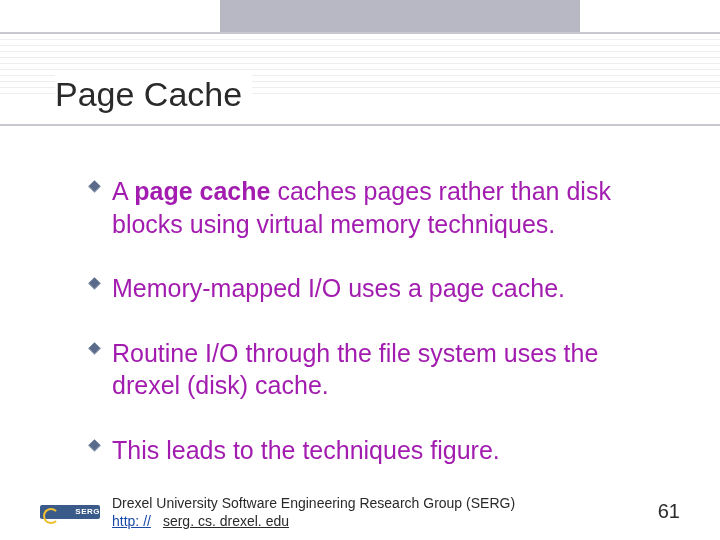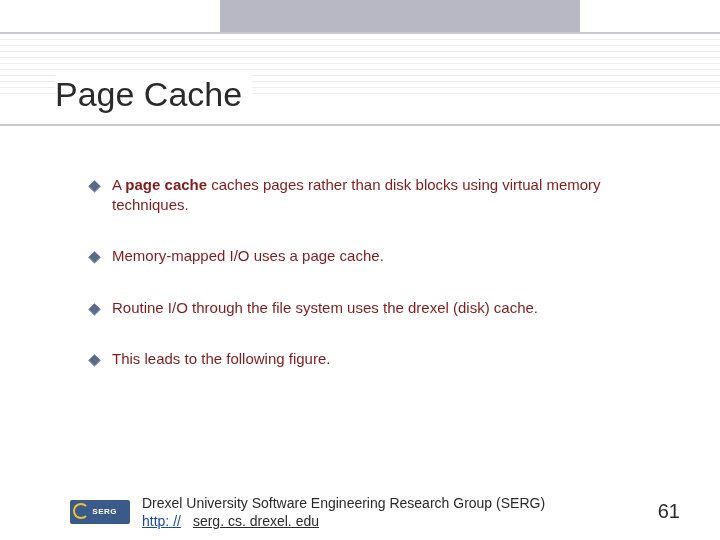--- a/index.html
+++ b/index.html
@@ -65,23 +65,23 @@
   .content {
     position: absolute;
     top: 175px;
     left: 90px;
     right: 60px;
   }
   .bullet-item {
     position: relative;
     margin-bottom: 32px;
     padding-left: 22px;
-    font-size: 15px;
+    font-size: 25px;
     line-height: 1.3;
-    color: #7f1d1d;
+    color: #a21caf;
   }
   .bullet-item::before {
     content: "";
     position: absolute;
     left: 0;
     top: 7px;
     width: 9px;
     height: 9px;
     background: #5a6a8a;
     transform: rotate(45deg);
@@ -91,29 +91,28 @@
   .footer {
     position: absolute;
     bottom: 10px;
     left: 40px;
     right: 40px;
     display: flex;
     align-items: center;
   }
   .footer-logo {
     width: 60px;
-    height: 24px;
+    height: 14px;
     background: #3a5a8a;
     border-radius: 2px;
     position: relative;
     display: flex;
     align-items: center;
     justify-content: flex-end;
-    padding-right: 13px;
-    margin-left: 30px;
+    padding-right: 0;
   }
   .footer-logo .swirl {
     position: absolute;
     left: 3px;
     top: 3px;
     width: 16px;
     height: 16px;
     border: 2px solid #f0c030;
     border-radius: 50%;
     border-right-color: transparent;
@@ -159,21 +158,21 @@
   <div class="bullet-item">
     <span>A </span><span class="bold">page cache</span><span> caches pages rather than disk blocks using virtual memory techniques.</span>
   </div>
   <div class="bullet-item">
     <span>Memory-mapped I/O uses a page cache.</span>
   </div>
   <div class="bullet-item">
     <span>Routine I/O through the file system uses the drexel (disk) cache.</span>
   </div>
   <div class="bullet-item">
-    <span>This leads to the following figure.</span>
+    <span>This leads to the techniques figure.</span>
   </div>
 </div>
 
 <div class="footer">
   <div class="footer-logo">
     <div class="swirl"></div>
     <span class="footer-logo-text">SERG</span>
   </div>
   <div class="footer-text">
     <div>Drexel University Software Engineering Research Group (SERG)</div>

